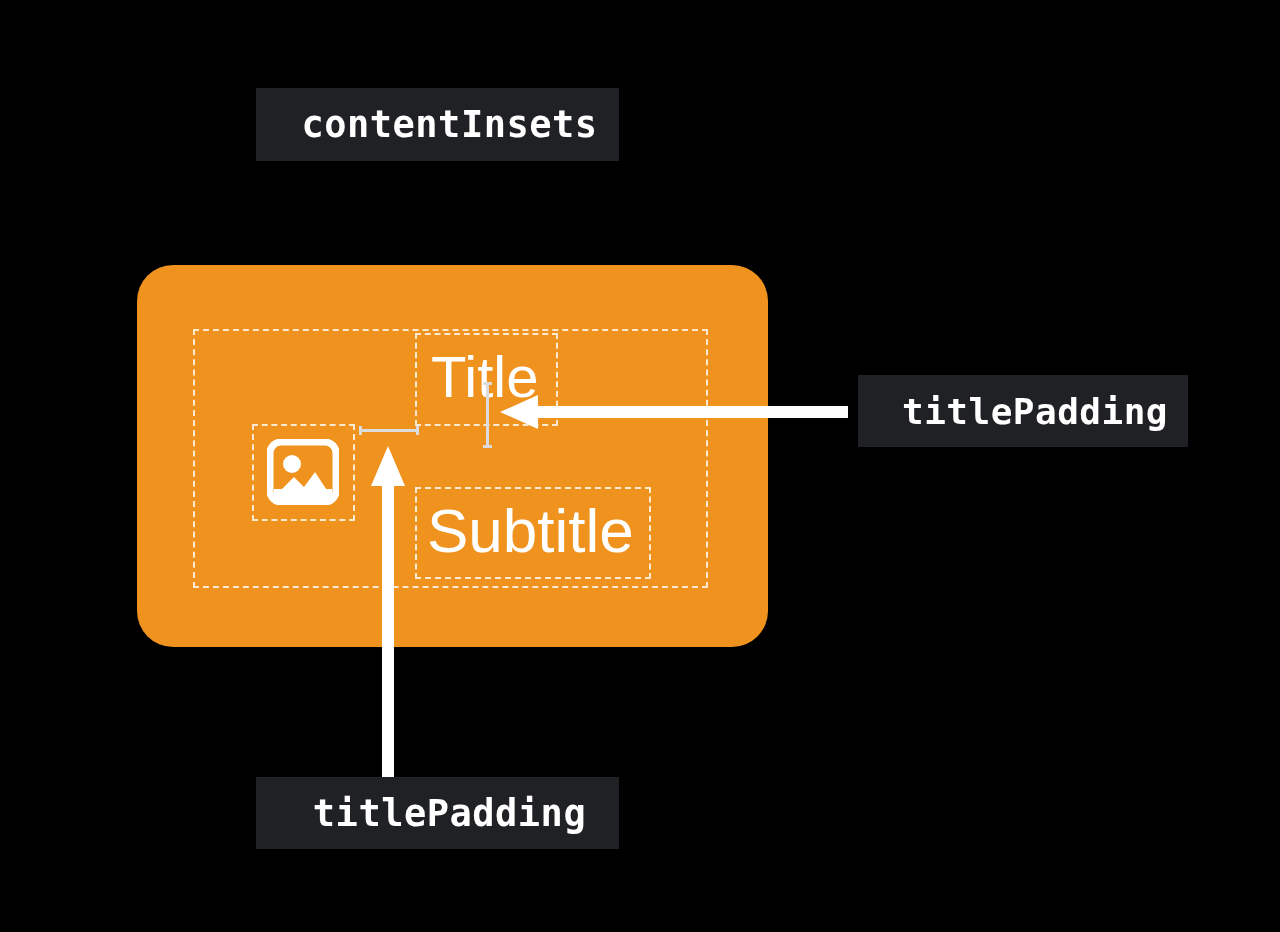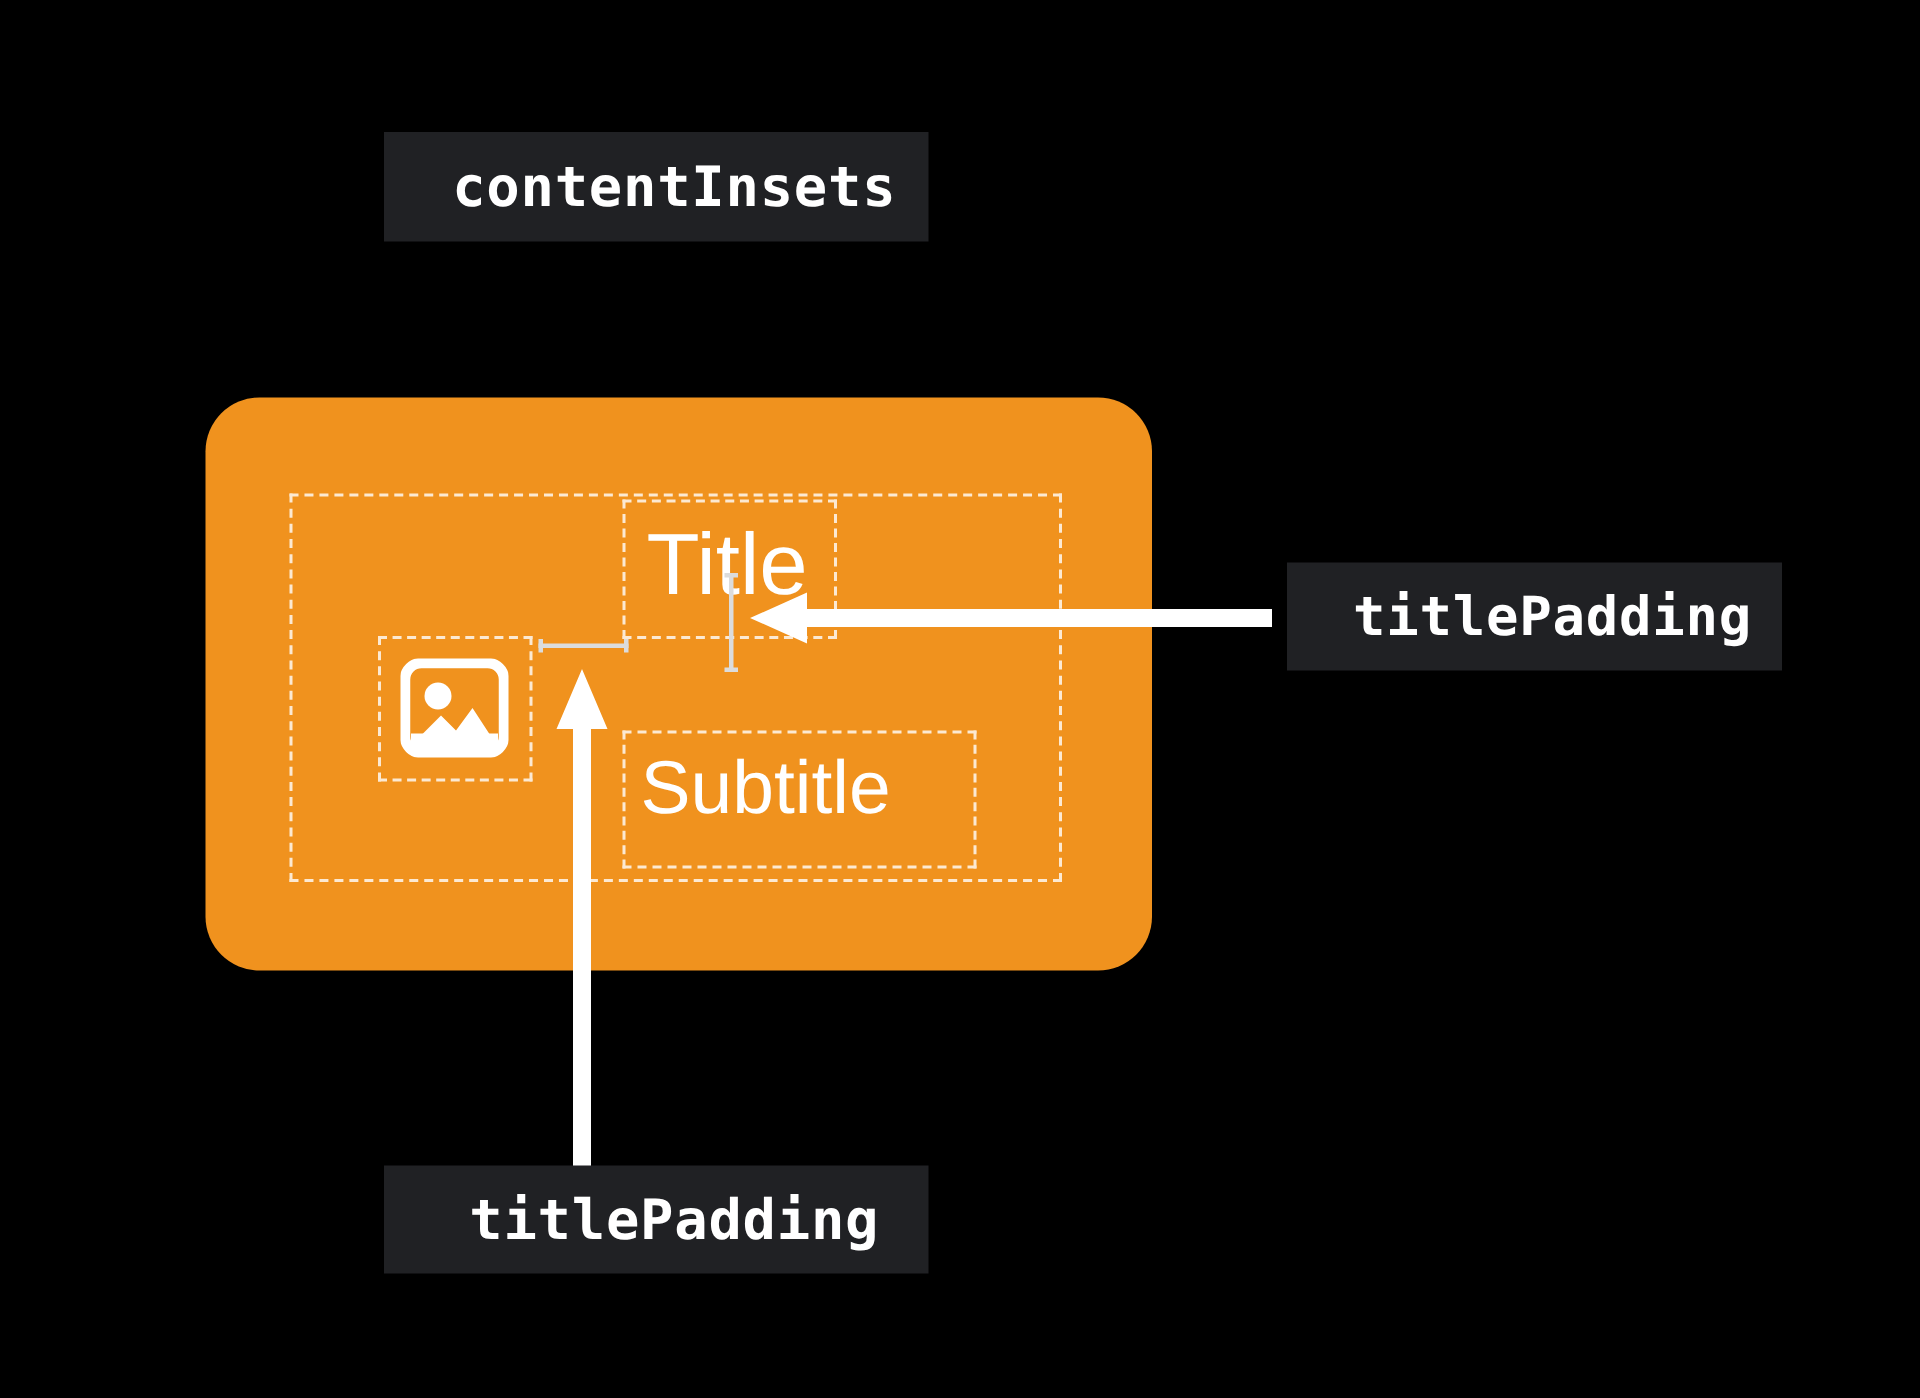--- a/index.html
+++ b/index.html
@@ -120,21 +120,21 @@
 
   #text-title {
     left: 294px;
     top: 83px;
     font-size: 58px;
   }
 
   #text-subtitle {
     left: 290px;
     top: 235px;
-    font-size: 50px;
+    font-size: 62px;
   }
 
   
   #icon-image {
     position: absolute;
     left: 130px;
     top: 174px;
     width: 72px;
     height: 66px;
   }

